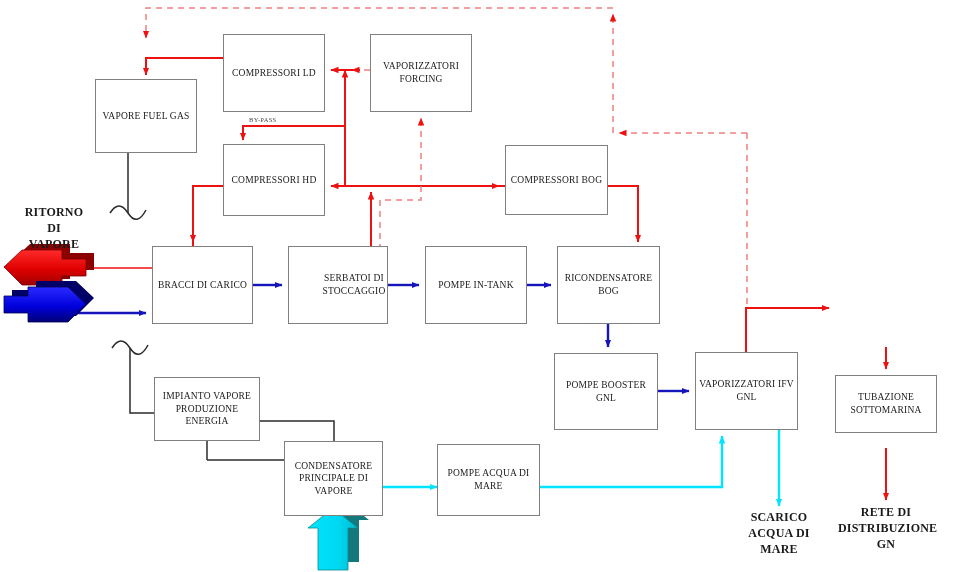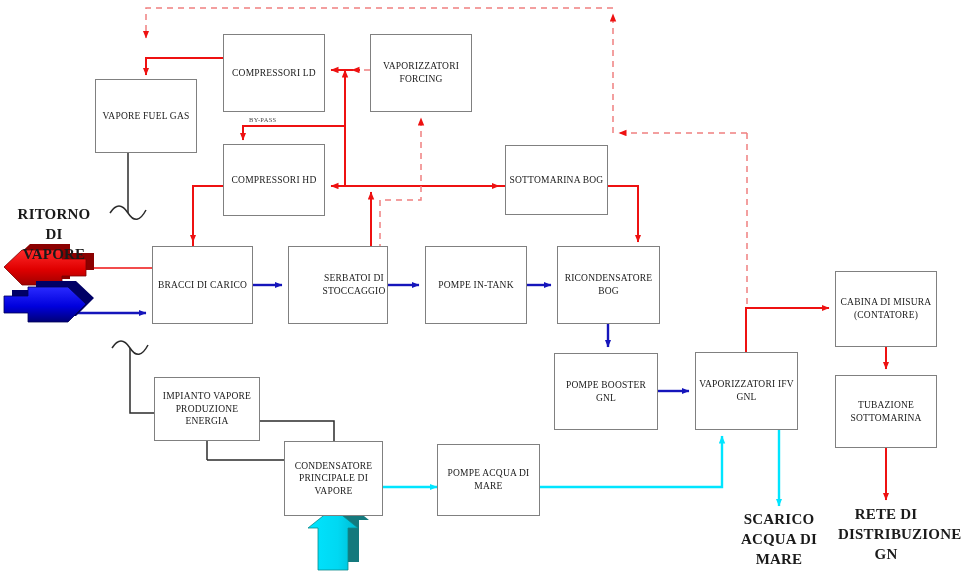--- a/index.html
+++ b/index.html
@@ -33,21 +33,21 @@
     font-size: 9.5px;
     line-height: 1.32;
     color: #1a1a1a;
     letter-spacing: 0.2px;
     z-index: 3;
   }
   .node span { display: block; padding: 0 3px; }
   .free-label {
     position: absolute;
     text-align: center;
-    font-size: 15px;
+    font-size: 12px;
     line-height: 1.32;
     color: #1a1a1a;
     letter-spacing: 0.2px;
     font-weight: bold;
     z-index: 4;
   }
   .bypass-label {
     position: absolute;
     font-size: 6.5px;
     color: #4a4a4a;
@@ -191,21 +191,21 @@
   <div class="node" style="left:223px; top:34px; width:102px; height:78px;text-align:right;">
     <span>COMPRESSORI LD</span>
   </div>
   <div class="node" style="left:370px; top:34px; width:102px; height:78px;">
     <span>VAPORIZZATORI<br>FORCING</span>
   </div>
   <div class="node" style="left:223px; top:144px; width:102px; height:72px;">
     <span>COMPRESSORI HD</span>
   </div>
   <div class="node" style="left:505px; top:145px; width:103px; height:70px;">
-    <span>SOTTOMARINA BOG</span>
+    <span>COMPRESSORI BOG</span>
   </div>
 
   <div class="node" style="left:152px; top:246px; width:101px; height:78px;">
     <span>BRACCI DI CARICO</span>
   </div>
   <div class="node" style="left:288px; top:246px; width:100px; height:78px;padding-left:32px;">
     <span>SERBATOI DI<br>STOCCAGGIO</span>
   </div>
   <div class="node" style="left:425px; top:246px; width:102px; height:78px;">
     <span>POMPE IN-TANK</span>
@@ -214,24 +214,21 @@
     <span>RICONDENSATORE<br>BOG</span>
   </div>
 
   <div class="node" style="left:554px; top:353px; width:104px; height:77px;">
     <span>POMPE BOOSTER GNL</span>
   </div>
   <div class="node" style="left:695px; top:352px; width:103px; height:78px;">
     <span>VAPORIZZATORI IFV<br>GNL</span>
   </div>
 
-  <div class="node" style="left:835px; top:271px; width:102px; height:76px;">
-    <span>CABINA DI MISURA<br>(CONTATORE)</span>
-  </div>
-  <div class="node" style="left:835px; top:375px; width:102px; height:73px;">
+  <div class="node" style="left:835px; top:375px; width:102px; height:58px;">
     <span>TUBAZIONE<br>SOTTOMARINA</span>
   </div>
 
   <div class="node" style="left:154px; top:377px; width:106px; height:64px;">
     <span>IMPIANTO VAPORE<br>PRODUZIONE<br>ENERGIA</span>
   </div>
   <div class="node" style="left:284px; top:441px; width:99px; height:75px;">
     <span>CONDENSATORE<br>PRINCIPALE DI<br>VAPORE</span>
   </div>
   <div class="node" style="left:437px; top:444px; width:103px; height:72px;">

